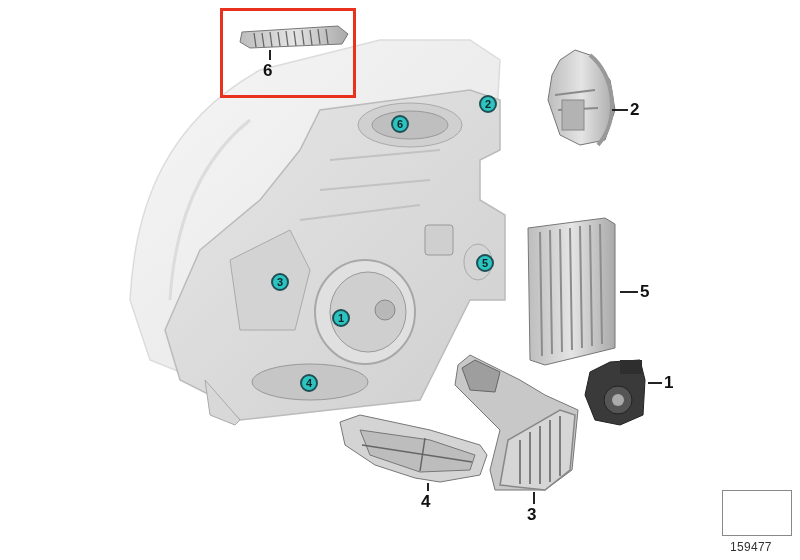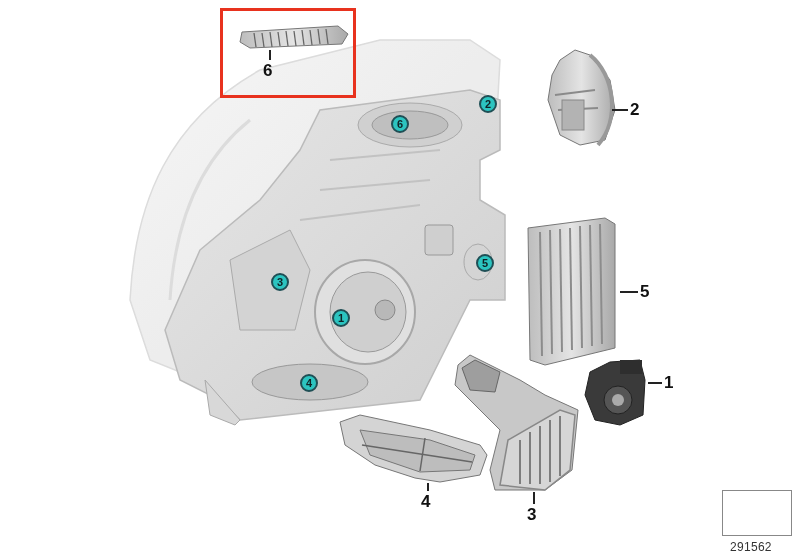--- a/index.html
+++ b/index.html
@@ -168,14 +168,14 @@
   <div class="leader" style="left:648px;top:382px;width:14px;height:1.5px;"></div>
   <div class="label" style="left:664px;top:374px;">1</div>
 
   <div class="leader" style="left:427px;top:483px;width:1.5px;height:8px;"></div>
   <div class="label" style="left:421px;top:493px;">4</div>
 
   <div class="leader" style="left:533px;top:492px;width:1.5px;height:12px;"></div>
   <div class="label" style="left:527px;top:506px;">3</div>
 
   <div class="ref-box"></div>
-  <div class="ref-num">291562</div>
+  <div class="ref-num">159477</div>
 </div>
 
 </body></html>

